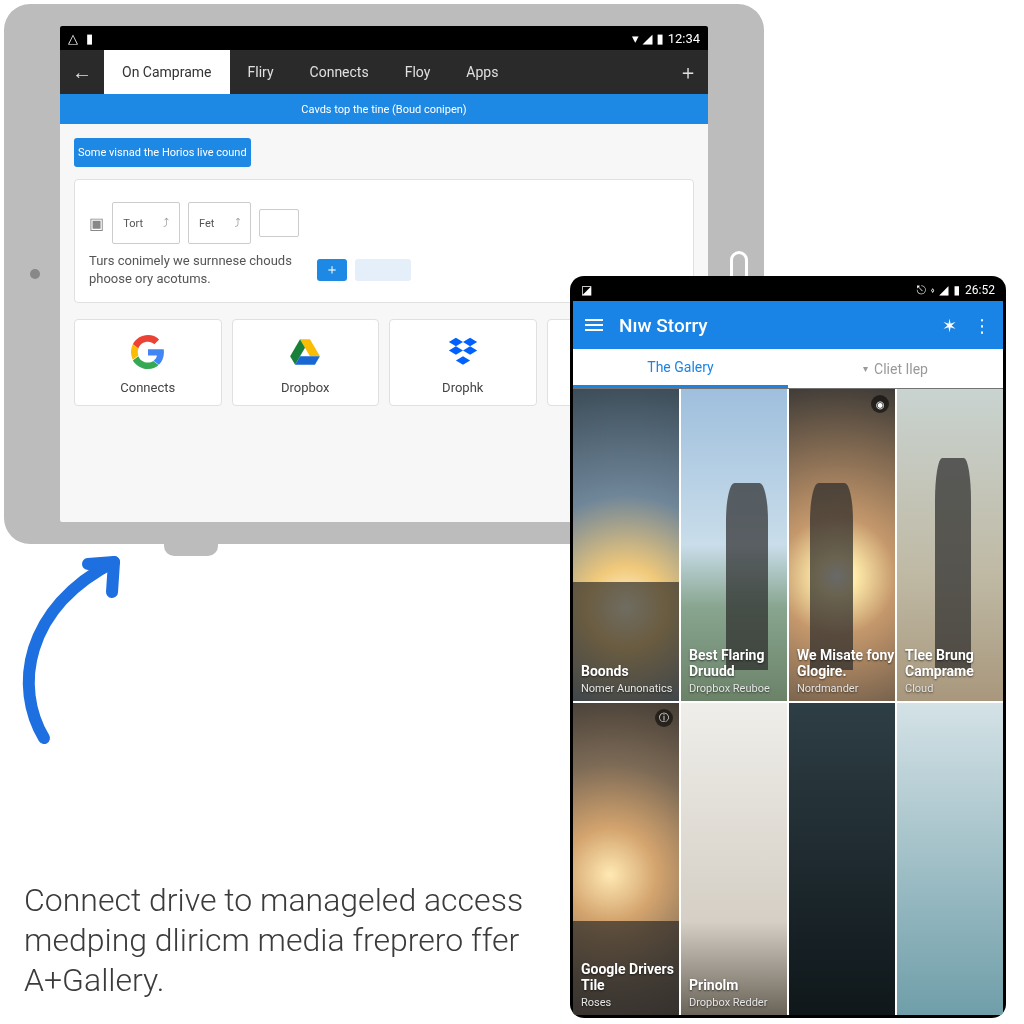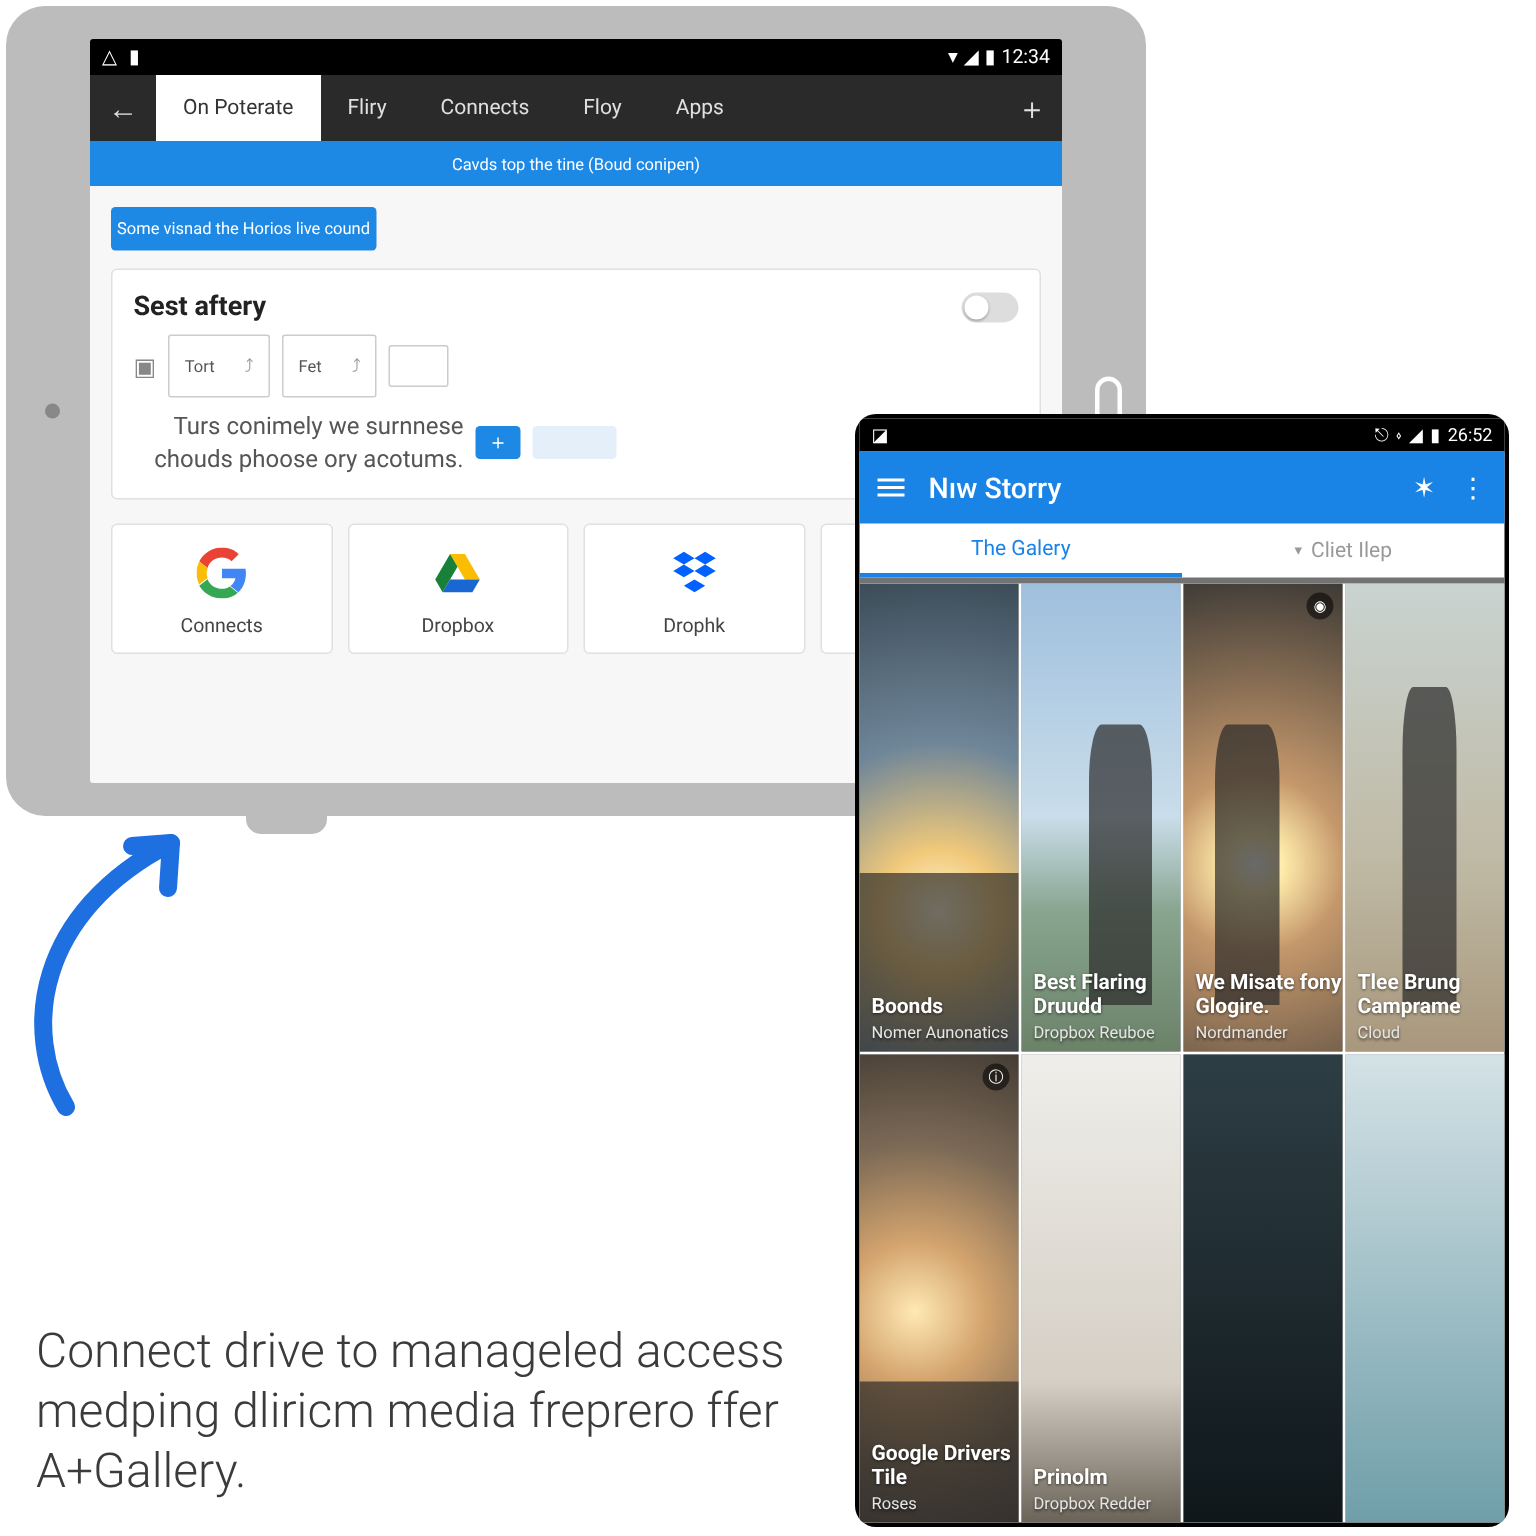--- a/index.html
+++ b/index.html
@@ -32,21 +32,21 @@
 .t-bluebtn { display: inline-block; background: #1e88e5; color: #fff; font-size: 11px; padding: 8px 4px; border-radius: 3px; margin-bottom: 12px; }
 
 .t-card { background: #fff; border: 1px solid #e0e0e0; border-radius: 4px; padding: 14px; }
 .t-card-h { display: flex; align-items: center; justify-content: space-between; }
 .t-card-title { font-size: 18px; font-weight: bold; color: #222; }
 .t-switch { width: 38px; height: 20px; background: #ddd; border-radius: 12px; position: relative; }
 .t-switch::after { content: ""; position: absolute; width: 16px; height: 16px; background: #fff; border-radius: 50%; top: 2px; left: 2px; box-shadow: 0 1px 2px rgba(0,0,0,.3); }
 .t-desc { font-size: 11px; color: #666; margin-top: 8px; line-height: 1.4; max-width: 140px; }
 .t-desc .hl { color: #2e9e3f; }
 .t-row { display: flex; align-items: center; gap: 8px; margin-top: 8px; }
-.t-rowlabel { width: 140px; font-size: 16px; color: #555; line-height: 1.4; text-align: right; }
+.t-rowlabel { width: 140px; font-size: 13px; color: #555; line-height: 1.4; }
 .t-seg { border: 1px solid #ccc; border-radius: 2px; padding: 13px 10px; font-size: 11px; color: #555; display: flex; align-items: center; gap: 20px; }
 .t-seg-share { color: #999; font-size: 12px; }
 .t-plus { width: 30px; height: 22px; background: #1e88e5; border-radius: 3px; display: flex; align-items: center; justify-content: center; color: #fff; font-size: 14px; }
 .t-stub { width: 56px; height: 22px; background: #e4effa; border-radius: 3px; }
 
 
 .t-services { display: flex; gap: 10px; margin-top: 16px; }
 .t-svc { flex: 1; background: #fff; border: 1px solid #e0e0e0; border-radius: 4px; padding: 14px 8px 10px; display: flex; flex-direction: column; align-items: center; gap: 10px; }
 .t-svc-label { font-size: 13px; color: #444; }
 .svc-icon { width: 36px; height: 36px; display: flex; align-items: center; justify-content: center; }
@@ -62,21 +62,21 @@
 .p-status { height: 22px; background: #000; color: #fff; display: flex; align-items: center; justify-content: space-between; padding: 0 8px; font-size: 12px; }
 .p-status-left { display: flex; gap: 6px; }
 .p-status-right { display: flex; gap: 5px; align-items: center; }
 
 .p-appbar { height: 48px; background: #1a84e6; color: #fff; display: flex; align-items: center; padding: 0 12px; gap: 16px; }
 .p-hamb { display: flex; flex-direction: column; gap: 3px; }
 .p-hamb span { width: 18px; height: 2px; background: #fff; }
 .p-title { font-size: 19px; font-weight: 500; flex: 1; }
 .p-icon { font-size: 18px; }
 
-.p-tabs { height: 40px; display: flex; border-bottom: 4px solid #737373; }
+.p-tabs { height: 40px; display: flex; border-bottom: 1px solid #737373; }
 .p-tab { flex: 1; display: flex; align-items: center; justify-content: center; font-size: 14px; color: #999; gap: 6px; }
 .p-tab.active { color: #1a84e6; border-bottom: 3px solid #1a84e6; }
 .p-tab .chev { font-size: 10px; }
 
 .p-grid { flex: 1; display: grid; grid-template-columns: 1fr 1fr 1fr 1fr; gap: 2px; overflow: hidden; }
 .p-cell { position: relative; background: #888; min-height: 156px; }
 .p-cell-img { position: absolute; inset: 0; }
 .p-cell-badge { position: absolute; top: 6px; right: 6px; width: 18px; height: 18px; background: rgba(0,0,0,.55); border-radius: 50%; display: flex; align-items: center; justify-content: center; color: #fff; font-size: 10px; }
 .p-cell-title { font-size: 14px; font-weight: 700; color: #fff; position: absolute; left: 8px; bottom: 22px; text-shadow: 0 1px 2px rgba(0,0,0,.6); }
 .p-cell-sub { font-size: 11px; color: #e6e6e6; position: absolute; left: 8px; bottom: 6px; text-shadow: 0 1px 2px rgba(0,0,0,.6); }
@@ -111,38 +111,34 @@
       <div class="t-status-right">
         <span>▾</span>
         <span>◢</span>
         <span>▮</span>
         <span>12:34</span>
       </div>
     </div>
 
     <div class="t-tabs">
       <div class="t-back">←</div>
-      <div class="t-tab active">On Poterate</div>
+      <div class="t-tab active">On Camprame</div>
       <div class="t-tab">Fliry</div>
       <div class="t-tab">Connects</div>
       <div class="t-tab">Floy</div>
       <div class="t-tab">Apps</div>
       <div class="t-add">＋</div>
     </div>
 
     <div class="t-banner">Cavds top the tine (Boud conipen)</div>
 
     <div class="t-body">
       <div class="t-bluebtn">Some visnad the Horios live cound</div>
 
       <div class="t-card">
-        <div class="t-card-h">
-          <div class="t-card-title">Sest aftery</div>
-          <div class="t-switch"></div>
-        </div>
         <div style="display:flex; gap:14px;">
           <div style="flex:1;">
             <div class="t-row">
               <span style="color:#888;">▣</span>
               <div class="t-seg">
                   <span>Tort</span>
                   <span class="t-seg-share">⤴</span>
                 </div>
               <div class="t-seg">
                   <span>Fet</span>

